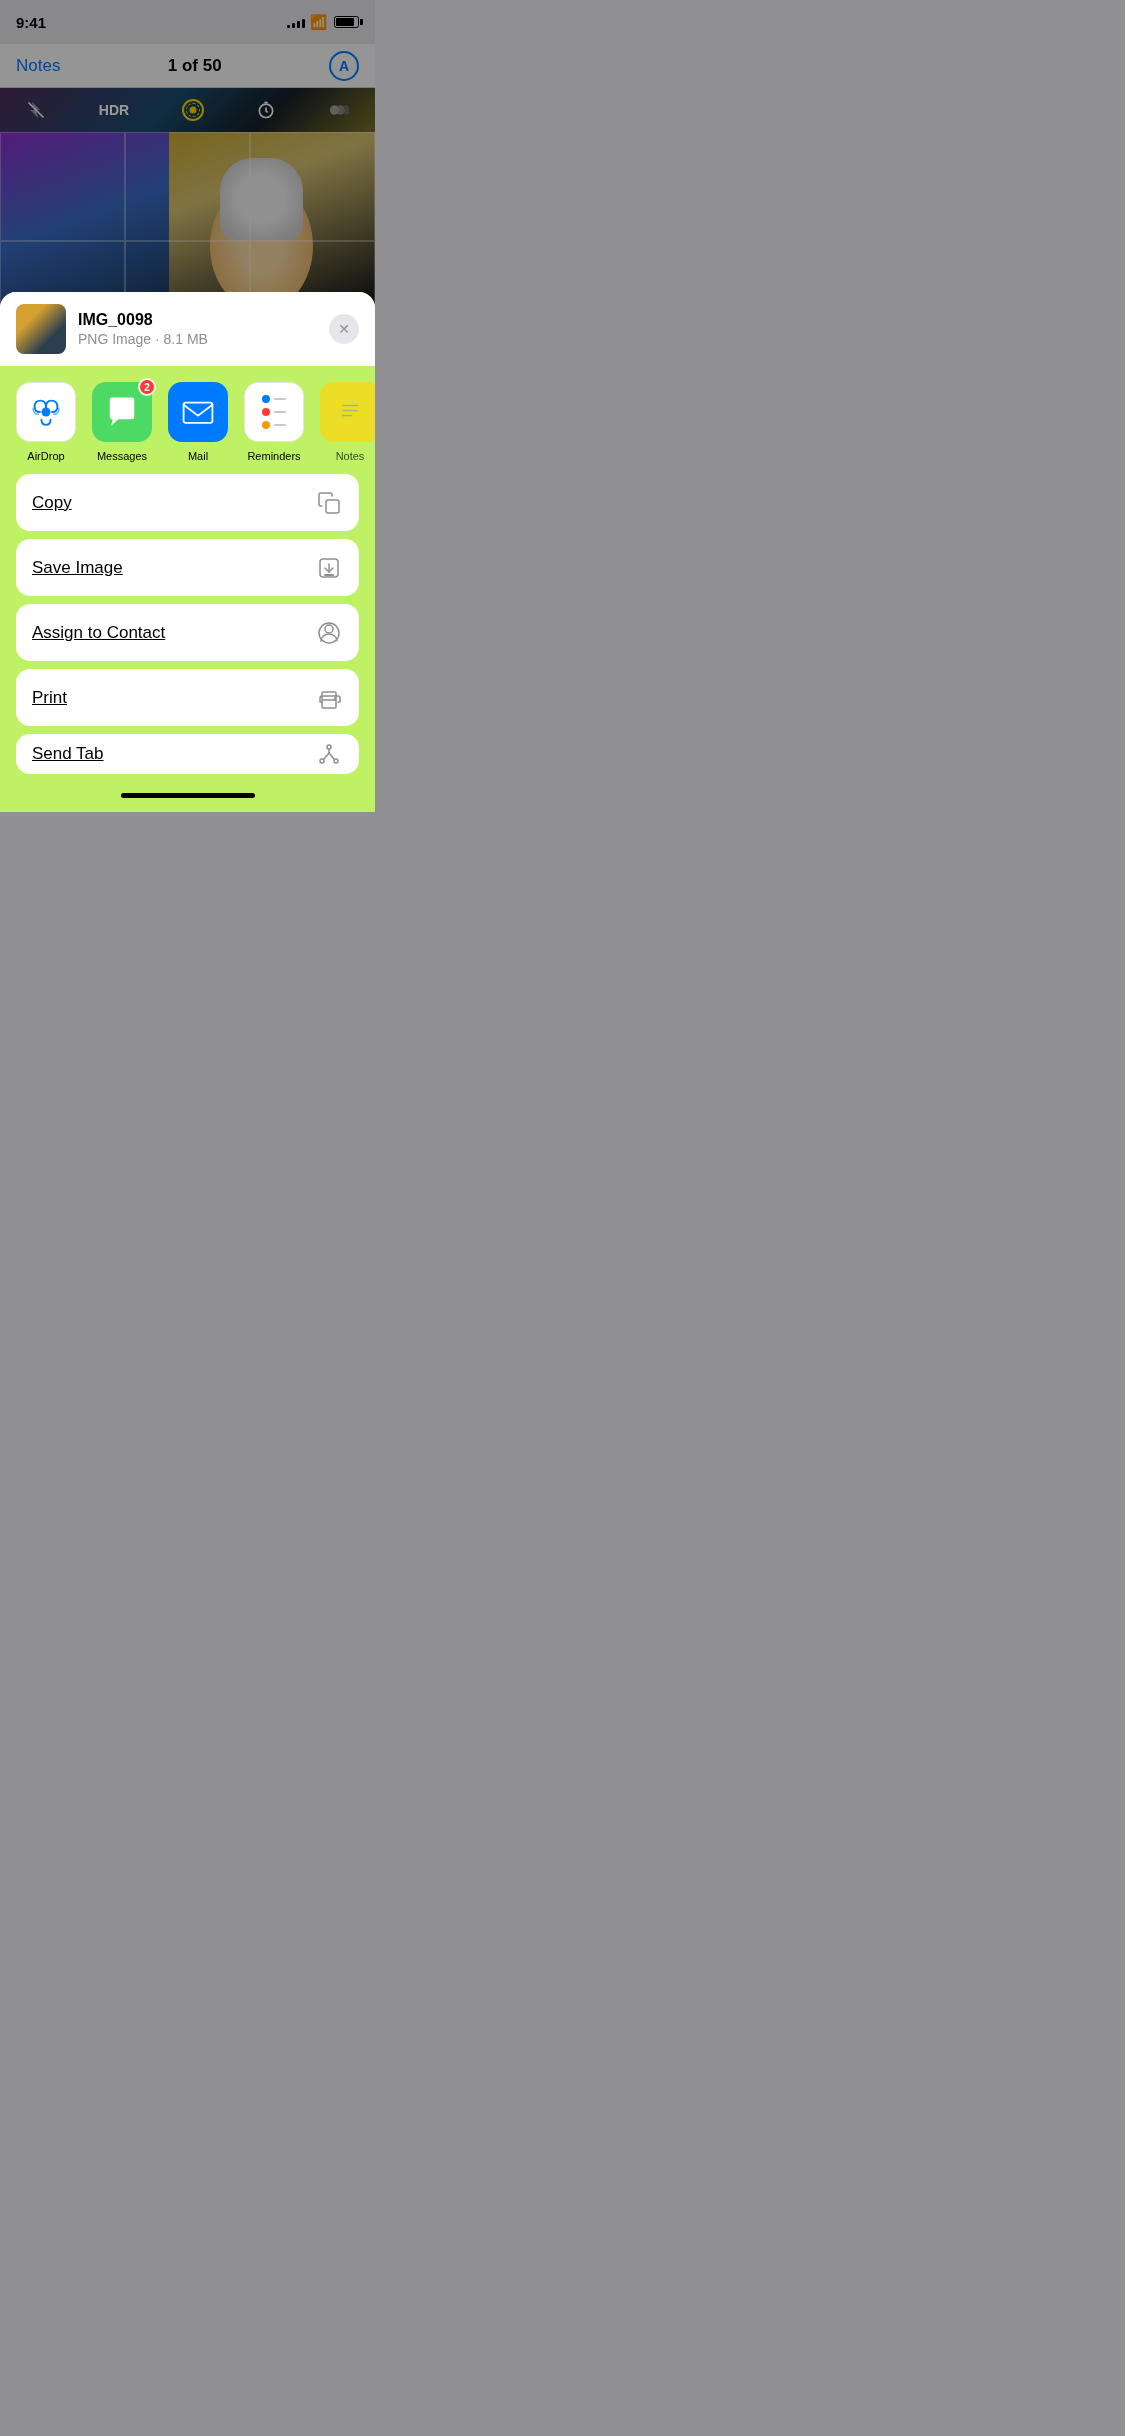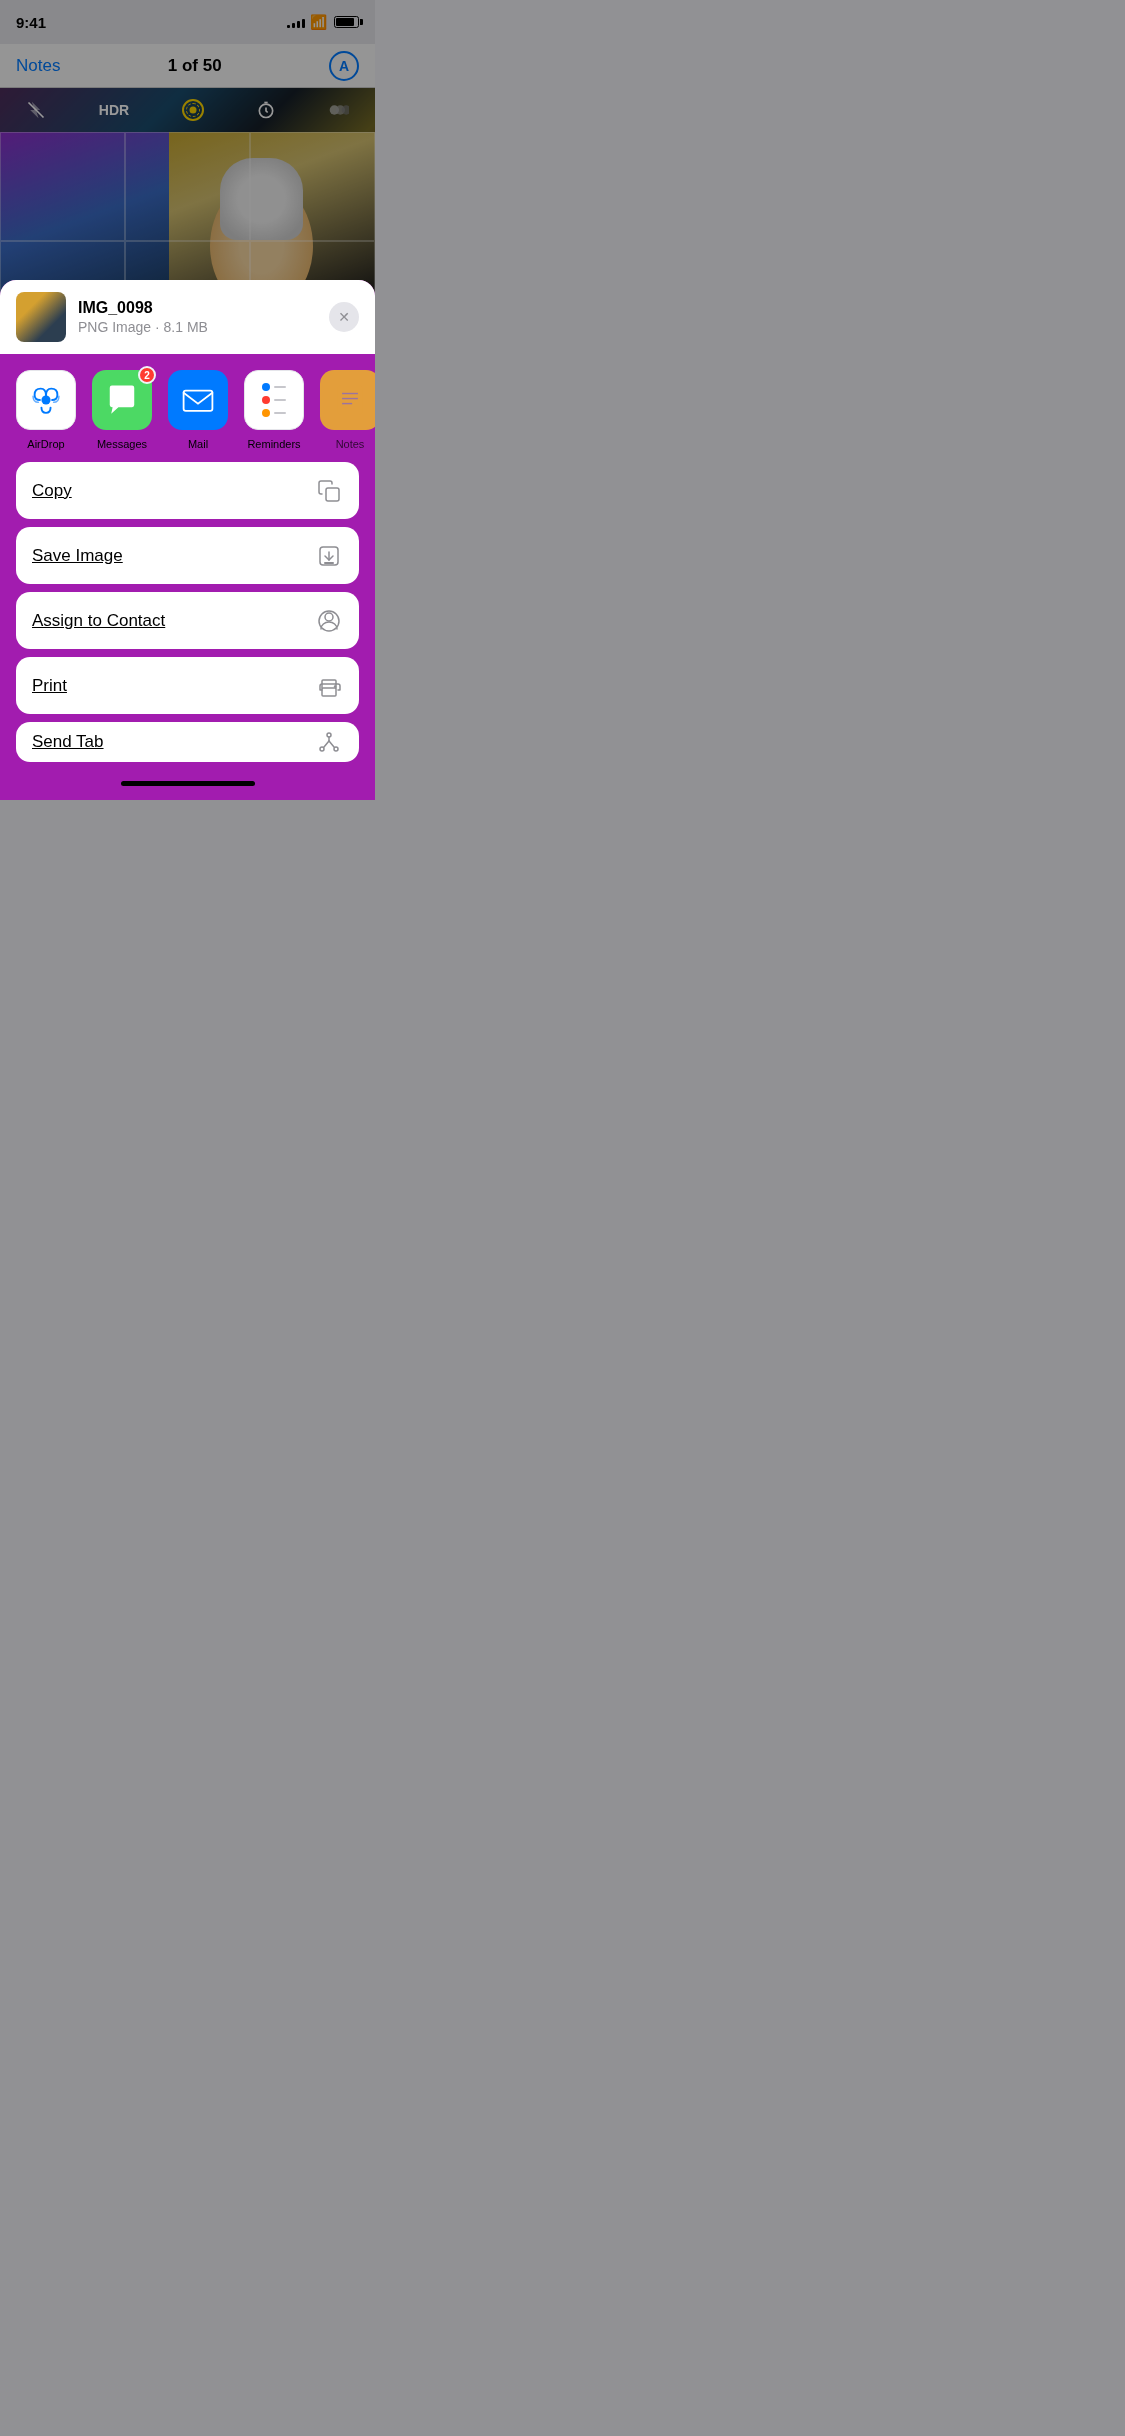--- a/index.html
+++ b/index.html
@@ -183,24 +183,24 @@
       grid-template-rows: 1fr 1fr 1fr;
     }
 
     .grid-cell {
       border: 0.5px solid rgba(255,255,255,0.3);
     }
 
     
     .share-sheet {
       position: absolute;
-      bottom: 12px;
+      bottom: 0;
       left: 0;
       right: 0;
-      background: #a21caf;
+      background: #bef264;
       border-radius: 16px 16px 0 0;
       z-index: 20;
     }
 
     
     .file-info {
       background: #fff;
       padding: 12px 16px;
       display: flex;
       align-items: center;

